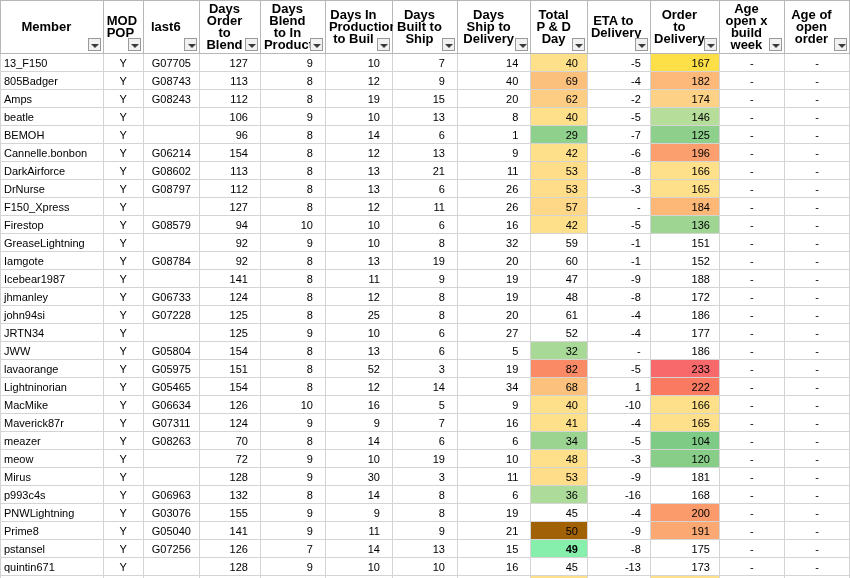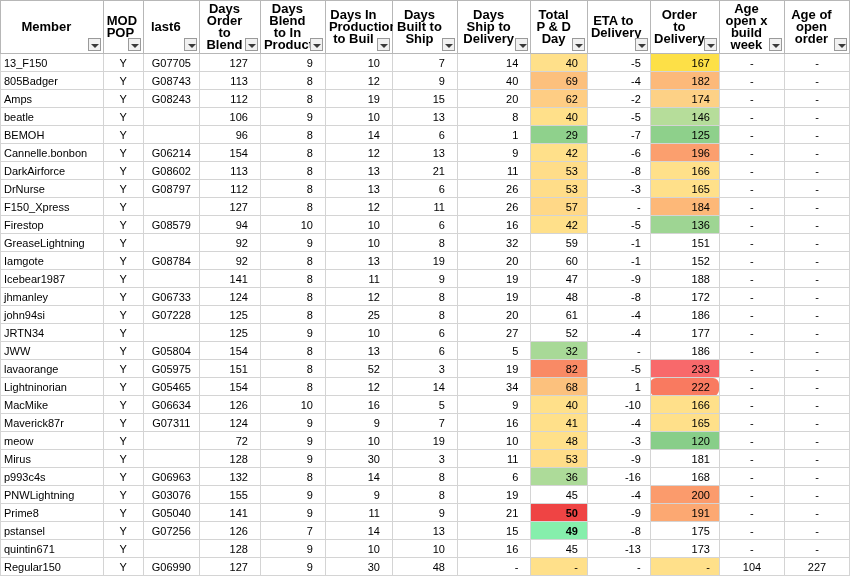--- a/index.html
+++ b/index.html
@@ -408,21 +408,21 @@
           <td class="c-member">Lightninorian</td>
           <td class="c-ctr">Y</td>
           <td class="c-ctr">G05465</td>
           <td class="c-right">154</td>
           <td class="c-right">8</td>
           <td class="c-right">12</td>
           <td class="c-right">14</td>
           <td class="c-right">34</td>
           <td class="c-right-sm" style="background:#fcc17d;">68</td>
           <td class="c-right-sm">1</td>
-          <td class="c-right-sm" style="background:#f97a60;border-radius:6px;">222</td>
+          <td class="c-right-sm" style="background:#f97a60;">222</td>
           <td class="c-ctr">-</td>
           <td class="c-ctr">-</td>
         </tr>
         <tr>
           <td class="c-member">MacMike</td>
           <td class="c-ctr">Y</td>
           <td class="c-ctr">G06634</td>
           <td class="c-right">126</td>
           <td class="c-right">10</td>
           <td class="c-right">16</td>
@@ -439,20 +439,35 @@
           <td class="c-ctr">Y</td>
           <td class="c-ctr">G07311</td>
           <td class="c-right">124</td>
           <td class="c-right">9</td>
           <td class="c-right">9</td>
           <td class="c-right">7</td>
           <td class="c-right">16</td>
           <td class="c-right-sm" style="background:#ffe08a;">41</td>
           <td class="c-right-sm">-4</td>
           <td class="c-right-sm" style="background:#ffe08a;">165</td>
+          <td class="c-ctr">-</td>
+          <td class="c-ctr">-</td>
+        </tr>
+        <tr>
+          <td class="c-member">meazer</td>
+          <td class="c-ctr">Y</td>
+          <td class="c-ctr">G08263</td>
+          <td class="c-right">70</td>
+          <td class="c-right">8</td>
+          <td class="c-right">14</td>
+          <td class="c-right">6</td>
+          <td class="c-right">6</td>
+          <td class="c-right-sm" style="background:#9bd491;">34</td>
+          <td class="c-right-sm">-5</td>
+          <td class="c-right-sm" style="background:#7ecb85;">104</td>
           <td class="c-ctr">-</td>
           <td class="c-ctr">-</td>
         </tr>
         <tr>
           <td class="c-member">meow</td>
           <td class="c-ctr">Y</td>
           <td class="c-ctr"></td>
           <td class="c-right">72</td>
           <td class="c-right">9</td>
           <td class="c-right">10</td>
@@ -511,21 +526,21 @@
         </tr>
         <tr>
           <td class="c-member">Prime8</td>
           <td class="c-ctr">Y</td>
           <td class="c-ctr">G05040</td>
           <td class="c-right">141</td>
           <td class="c-right">9</td>
           <td class="c-right">11</td>
           <td class="c-right">9</td>
           <td class="c-right">21</td>
-          <td class="c-right-sm" style="background:#ef4444;font-weight:bold;">50</td>
+          <td class="c-right-sm" style="background:#a16207;">50</td>
           <td class="c-right-sm">-9</td>
           <td class="c-right-sm" style="background:#fca872;">191</td>
           <td class="c-ctr">-</td>
           <td class="c-ctr">-</td>
         </tr>
         <tr>
           <td class="c-member">pstansel</td>
           <td class="c-ctr">Y</td>
           <td class="c-ctr">G07256</td>
           <td class="c-right">126</td>

